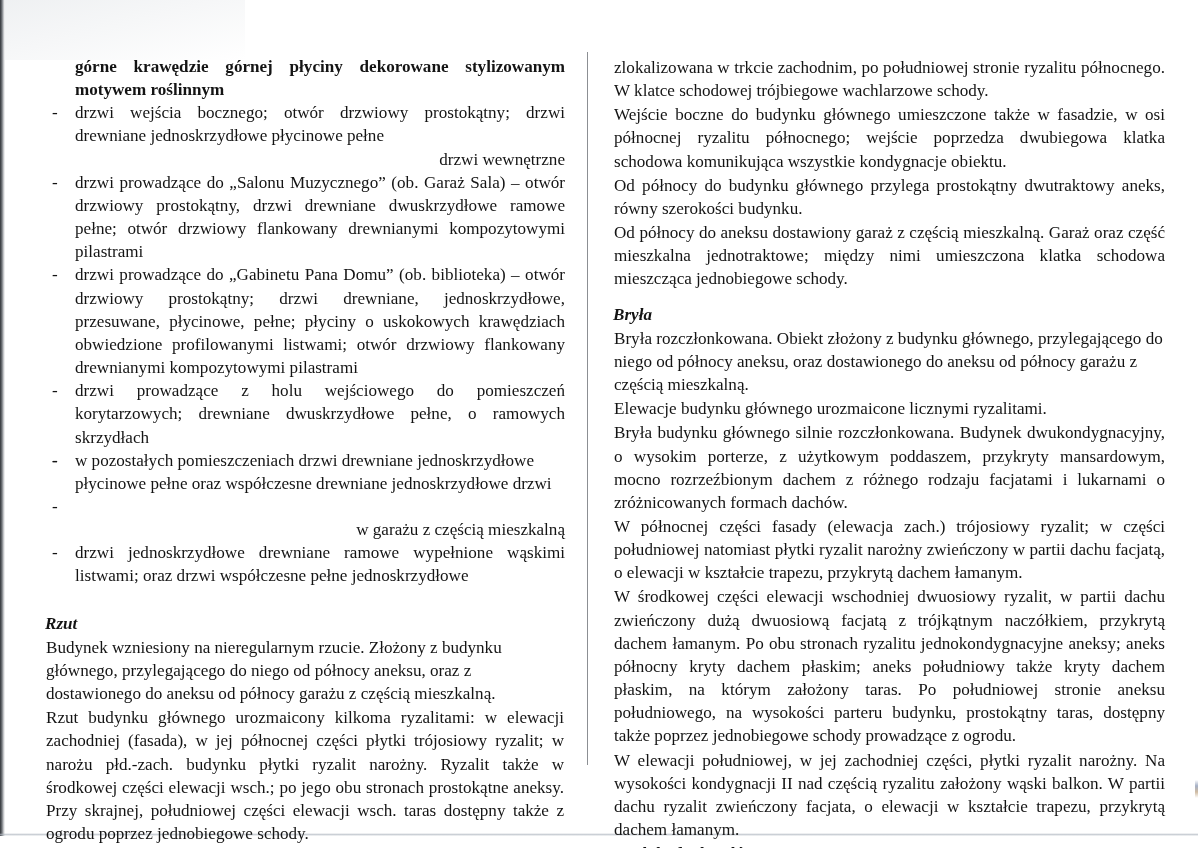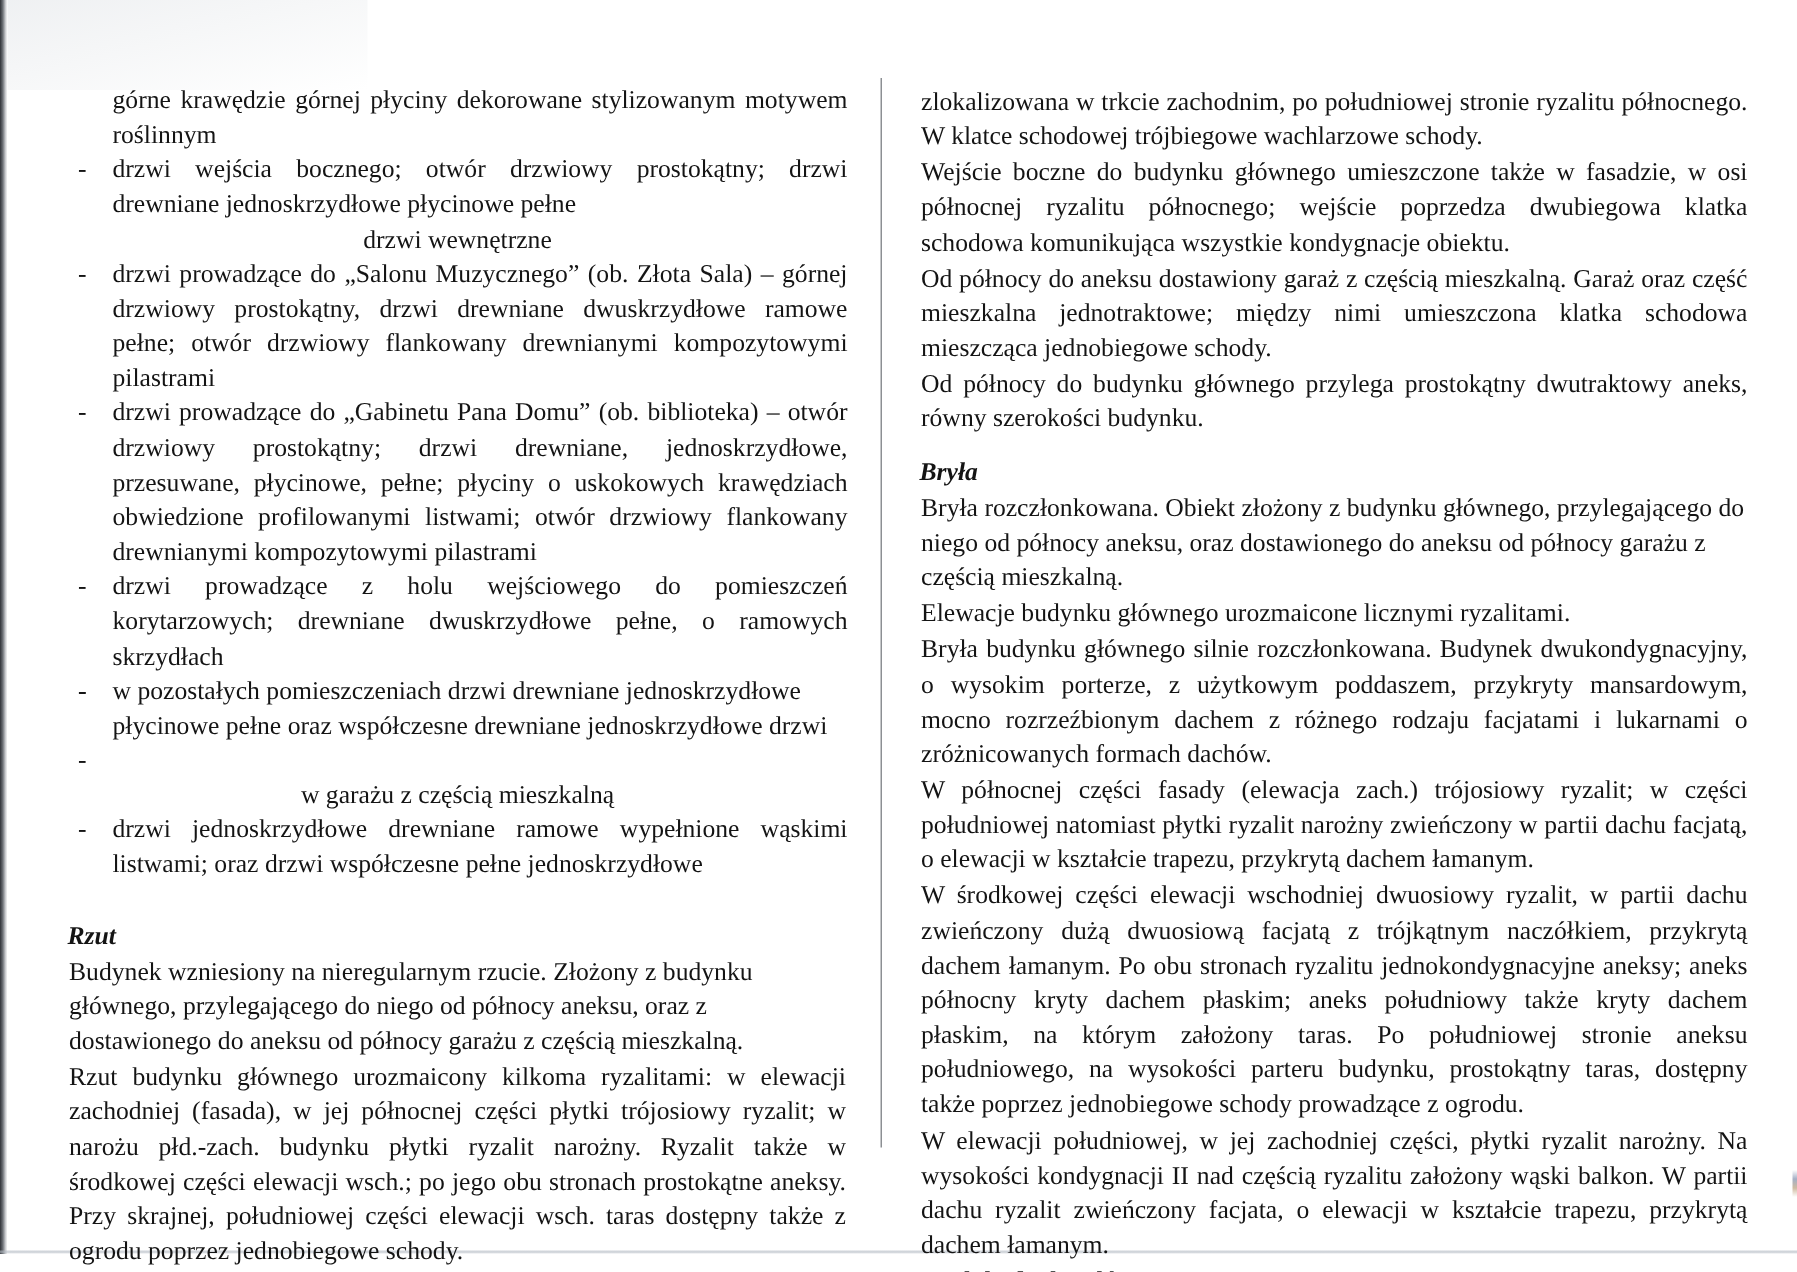--- a/index.html
+++ b/index.html
@@ -91,27 +91,28 @@
   }
   .bullet > .dash {
     position: absolute;
     left: 7px;
     top: 0;
   }
   .bullet.ragged { text-align: left; }
   .bullet.empty { height: 23.15px; }
 
   
-  .flush { margin: 0; text-align: center; }
+  .flush { margin: 0; text-align: right; }
 
   
   .indent-block {
     margin: 0;
     padding-left: 30px;
     text-align: justify;
+    font-weight: bold;
   }
 
   h2.heading {
     margin: 0;
     font-size: 17.1px;
     line-height: 23.15px;
     font-weight: bold;
     text-align: left;
     font-style: italic;
   }
@@ -146,21 +147,21 @@
 
     <div class="bullet">
       <span class="dash">-</span>
       <span>drzwi wejścia bocznego; otwór drzwiowy prostokątny; drzwi drewniane jednoskrzydłowe płycinowe pełne</span>
     </div>
 
     <p class="flush">drzwi wewnętrzne</p>
 
     <div class="bullet">
       <span class="dash">-</span>
-      <span>drzwi prowadzące do „Salonu Muzycznego” (ob. Złota Sala) – górnej drzwiowy prostokątny, drzwi drewniane dwuskrzydłowe ramowe pełne; otwór drzwiowy flankowany drewnianymi kompozytowymi pilastrami</span>
+      <span>drzwi prowadzące do „Salonu Muzycznego” (ob. Garaż Sala) – otwór drzwiowy prostokątny, drzwi drewniane dwuskrzydłowe ramowe pełne; otwór drzwiowy flankowany drewnianymi kompozytowymi pilastrami</span>
     </div>
 
     <div class="bullet">
       <span class="dash">-</span>
       <span>drzwi prowadzące do „Gabinetu Pana Domu” (ob. biblioteka) – otwór drzwiowy prostokątny; drzwi drewniane, jednoskrzydłowe, przesuwane, płycinowe, pełne; płyciny o uskokowych krawędziach obwiedzione profilowanymi listwami; otwór drzwiowy flankowany drewnianymi kompozytowymi pilastrami</span>
     </div>
 
     <div class="bullet">
       <span class="dash">-</span>
       <span>drzwi prowadzące z holu wejściowego do pomieszczeń korytarzowych; drewniane dwuskrzydłowe pełne, o ramowych skrzydłach</span>
@@ -196,24 +197,24 @@
     <p class="para">Rzut budynku głównego urozmaicony kilkoma ryzalitami: w elewacji zachodniej (fasada), w jej północnej części płytki trójosiowy ryzalit; w narożu płd.-zach. budynku płytki ryzalit narożny. Ryzalit także w środkowej części elewacji wsch.; po jego obu stronach prostokątne aneksy. Przy skrajnej, południowej części elewacji wsch. taras dostępny także z ogrodu poprzez jednobiegowe schody.</p>
 
   </div>
 
   <div class="column col-right">
 
     <p class="para">zlokalizowana w trkcie zachodnim, po południowej stronie ryzalitu północnego. W klatce schodowej trójbiegowe wachlarzowe schody.</p>
 
     <p class="para">Wejście boczne do budynku głównego umieszczone także w fasadzie, w osi północnej ryzalitu północnego; wejście poprzedza dwubiegowa klatka schodowa komunikująca wszystkie kondygnacje obiektu.</p>
 
+    <p class="para">Od północy do budynku głównego przylega prostokątny dwutraktowy aneks, równy szerokości budynku.</p>
+
     <p class="para">Od północy do aneksu dostawiony garaż z częścią mieszkalną. Garaż oraz część mieszkalna jednotraktowe; między nimi umieszczona klatka schodowa mieszcząca jednobiegowe schody.</p>
 
-    <p class="para">Od północy do budynku głównego przylega prostokątny dwutraktowy aneks, równy szerokości budynku.</p>
-
     <div class="spacer-sm"></div>
 
     <h2 class="heading">Bryła</h2>
 
     <p class="para left-ragged">Bryła rozczłonkowana. Obiekt złożony z budynku głównego, przylegającego do niego od północy aneksu, oraz dostawionego do aneksu od północy garażu z częścią mieszkalną.</p>
 
     <p class="para left-ragged">Elewacje budynku głównego urozmaicone licznymi ryzalitami.</p>
 
     <p class="para">Bryła budynku głównego silnie rozczłonkowana. Budynek dwukondygnacyjny, o wysokim porterze, z użytkowym poddaszem, przykryty mansardowym, mocno rozrzeźbionym dachem z różnego rodzaju facjatami i lukarnami o zróżnicowanych formach dachów.</p>
 

